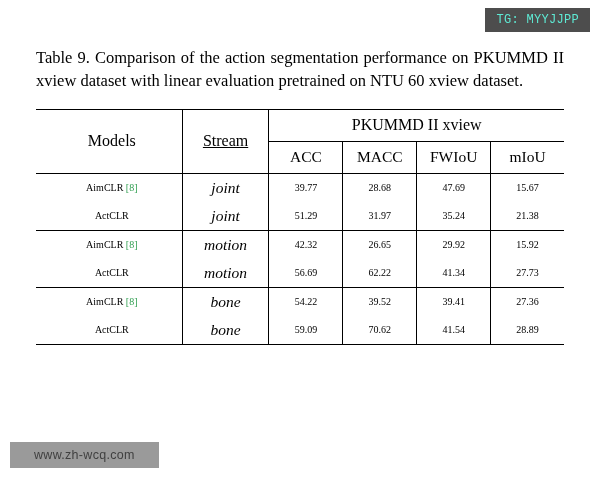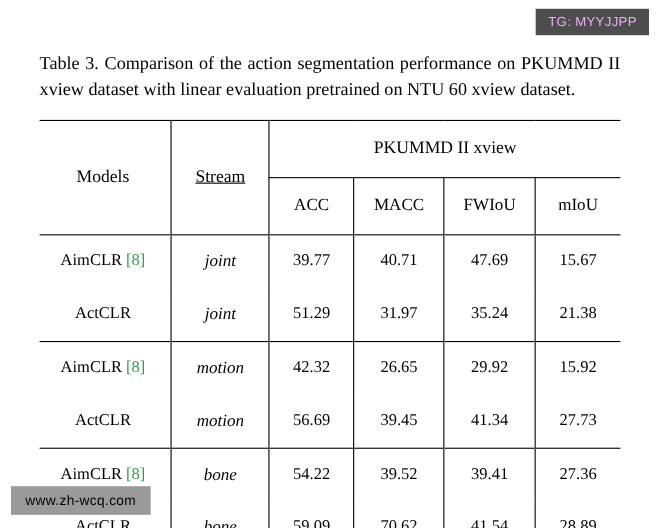--- a/index.html
+++ b/index.html
@@ -14,36 +14,36 @@
     color: #000000;
     position: relative;
     overflow: hidden;
   }
 
   .tg-badge {
     position: absolute;
     top: 8px;
     right: 10px;
     background: #4d4d4d;
-    color: #f0abfc;
-    font-family: Liberation Sans, sans-serif;
+    color: #5eead4;
+    font-family: Liberation Mono, monospace;
     font-size: 12px;
     padding: 5px 11px;
     letter-spacing: 0.3px;
   }
 
   .wm-badge {
     position: absolute;
     left: 10px;
     bottom: 12px;
     background: #9a9a9a;
-    color: #000000;
+    color: #404040;
     font-family: "Liberation Sans", sans-serif;
     font-size: 12.5px;
-    padding: 6px 13px;
+    padding: 6px 24px;
     letter-spacing: 0.3px;
   }
 
   .content {
     position: absolute;
     left: 36px;
     top: 46px;
     width: 528px;
   }
 
@@ -56,21 +56,21 @@
   .caption .cap-label {
     
   }
 
   table.main {
     border-collapse: collapse;
     width: 528px;
     font-size: 15.5px;
   }
   table.main td, table.main th {
-    padding: 10px;
+    padding: 0;
     font-weight: normal;
     text-align: center;
     vertical-align: middle;
   }
 
   .rule-top td {
     border-top: 1.6px solid #000;
   }
   .rule-mid td {
     border-top: 1px solid #000;
@@ -104,21 +104,21 @@
     height: 31px;
     font-size: 15.5px;
     width: 73px;
   }
   .group-underline {
     border-bottom: 1px solid #000;
   }
 
   td.data {
     height: 28px;
-    font-size: 15px;
+    font-size: 10px;
   }
   td.model {
     text-align: left;
     padding-left: 6px !important;
   }
   td.stream {
     font-size: 15.5px;
     font-style: italic;
   }
   .bold {
@@ -130,41 +130,41 @@
   .spacer-top td { padding-top: 4px; }
   .spacer-bot td { padding-bottom: 4px; }
 </style>
 </head>
 <body>
 
 <div class="tg-badge">TG: MYYJJPP</div>
 
 <div class="content">
 
-  <p class="caption"><span class="cap-label">Table 3.</span> <span>Comparison of the action segmentation performance on PKUMMD II xview dataset with linear evaluation pretrained on NTU 60 xview dataset.</span></p>
+  <p class="caption"><span class="cap-label">Table 9.</span> <span>Comparison of the action segmentation performance on PKUMMD II xview dataset with linear evaluation pretrained on NTU 60 xview dataset.</span></p>
 
   <table class="main">
     <tbody>
       <tr class="rule-top">
         <td class="hdr-models" rowspan="2">Models</td>
         <td class="hdr-stream vline" rowspan="2">Stream</td>
         <td class="hdr-group vline group-underline" colspan="4">PKUMMD II xview</td>
       </tr>
       <tr>
         <td class="hdr-sub vline">ACC</td>
         <td class="hdr-sub vline">MACC</td>
         <td class="hdr-sub vline">FWIoU</td>
         <td class="hdr-sub vline">mIoU</td>
       </tr>
 
       <tr class="rule-mid spacer-top">
         <td class="data model"><span>AimCLR</span> <span class="cite">[8]</span></td>
         <td class="data stream vline">joint</td>
         <td class="data vline">39.77</td>
-        <td class="data vline">40.71</td>
+        <td class="data vline">28.68</td>
         <td class="data vline">47.69</td>
         <td class="data vline">15.67</td>
       </tr>
       <tr class="spacer-bot">
         <td class="data model bold"><span>ActCLR</span></td>
         <td class="data stream vline">joint</td>
         <td class="data vline bold">51.29</td>
         <td class="data vline bold">31.97</td>
         <td class="data vline bold">35.24</td>
         <td class="data vline bold">21.38</td>
@@ -175,21 +175,21 @@
         <td class="data stream vline">motion</td>
         <td class="data vline">42.32</td>
         <td class="data vline">26.65</td>
         <td class="data vline">29.92</td>
         <td class="data vline">15.92</td>
       </tr>
       <tr class="spacer-bot">
         <td class="data model bold"><span>ActCLR</span></td>
         <td class="data stream vline">motion</td>
         <td class="data vline bold">56.69</td>
-        <td class="data vline bold">39.45</td>
+        <td class="data vline bold">62.22</td>
         <td class="data vline bold">41.34</td>
         <td class="data vline bold">27.73</td>
       </tr>
 
       <tr class="rule-mid spacer-top">
         <td class="data model"><span>AimCLR</span> <span class="cite">[8]</span></td>
         <td class="data stream vline">bone</td>
         <td class="data vline">54.22</td>
         <td class="data vline">39.52</td>
         <td class="data vline">39.41</td>

